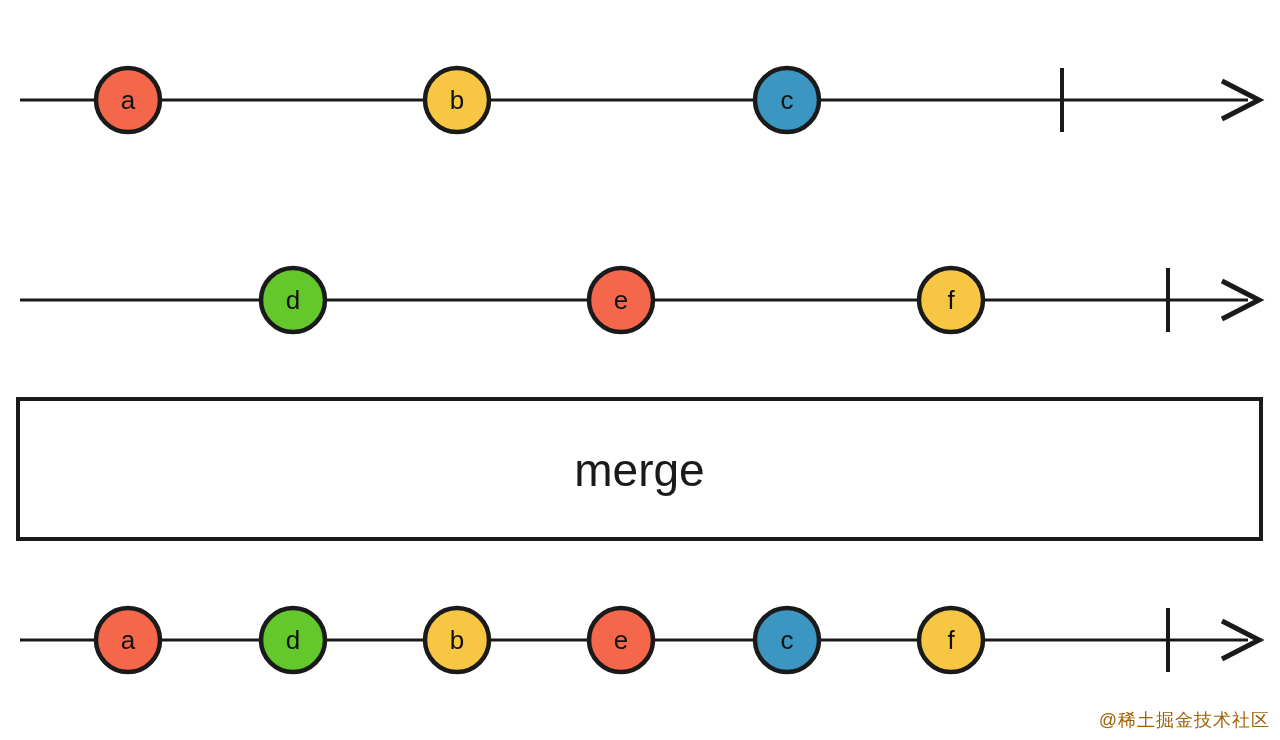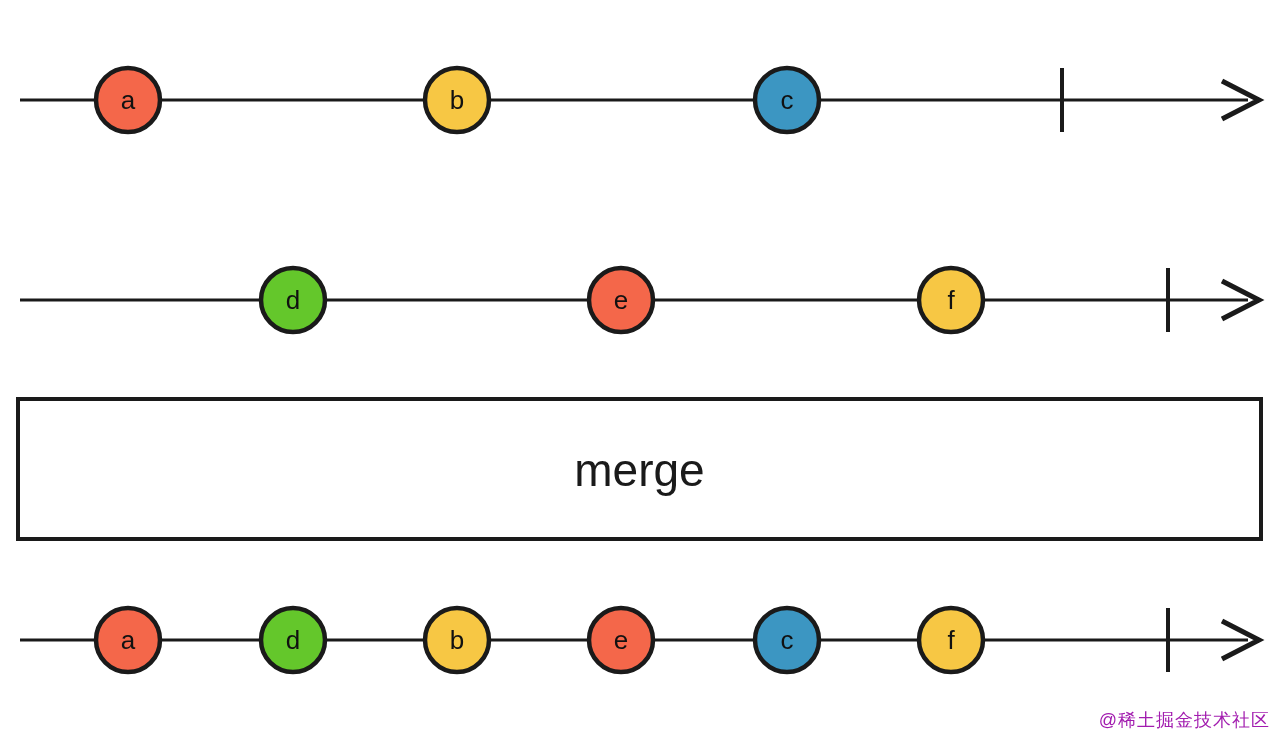--- a/index.html
+++ b/index.html
@@ -70,14 +70,14 @@
           <text x="787" y="640" dy="0.36em" text-anchor="middle" font-size="26" fill="#111111" class="event-label">c</text>
           <circle cx="951" cy="640" r="32" fill="#f7c744" stroke="#1a1a1a" stroke-width="4.5"></circle>
           <text x="951" y="640" dy="0.36em" text-anchor="middle" font-size="26" fill="#111111" class="event-label">f</text>
         </g>
         <g>
           <rect x="18" y="399" width="1243" height="140" fill="#ffffff" stroke="#1a1a1a" stroke-width="4"></rect>
           <text x="639.5" y="469" dy="0.36em" text-anchor="middle" font-size="46" fill="#1a1a1a">merge</text>
         </g>
       </svg>
     </div>
-  <div id="watermark" style="color: #a21caf;">@稀土掘金技术社区</div>
+  <div id="watermark" style="color: #a16207;">@稀土掘金技术社区</div>
 </div>
 
 </body></html>

